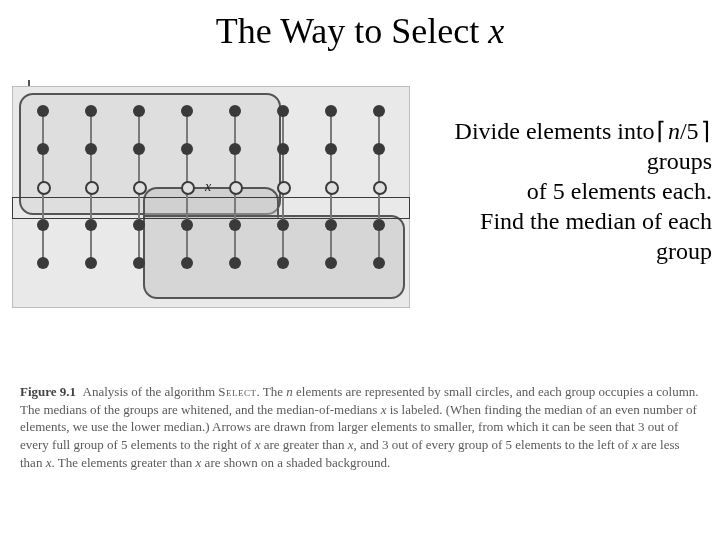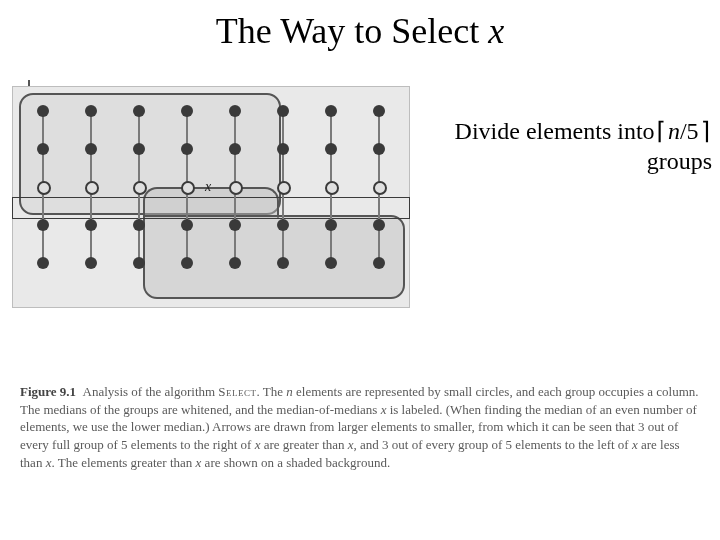--- a/index.html
+++ b/index.html
@@ -257,20 +257,22 @@
         <div class="dot white" style="left: 360px; top: 94px;"></div>
         <div class="dot" style="left: 360px; top: 132px;"></div>
         <div class="dot" style="left: 360px; top: 170px;"></div>
       </div>
   </div>
 
   <div class="right-text">
     <div>
       <span>Divide elements into</span><span class="ceil">⌈</span><span class="italic">n</span><span>/5</span><span class="ceil">⌉</span><span>groups</span>
     </div>
+    <div>of 5 elements each.</div>
+    <div>Find the median of each group</div>
   </div>
 
   <div class="lower-block">
   </div>
 
   <div class="figure-caption">
     <span class="fig-label">Figure 9.1</span><span>&nbsp;&nbsp;Analysis of the algorithm </span><span class="sc">Select</span><span>. The </span><span class="italic">n</span><span> elements are represented by small circles, and each group occupies a column. The medians of the groups are whitened, and the median-of-medians </span><span class="italic">x</span><span> is labeled. (When finding the median of an even number of elements, we use the lower median.) Arrows are drawn from larger elements to smaller, from which it can be seen that 3 out of every full group of 5 elements to the right of </span><span class="italic">x</span><span> are greater than </span><span class="italic">x</span><span>, and 3 out of every group of 5 elements to the left of </span><span class="italic">x</span><span> are less than </span><span class="italic">x</span><span>. The elements greater than </span><span class="italic">x</span><span> are shown on a shaded background.</span>
   </div>
 
   <div class="pagenum"></div>

